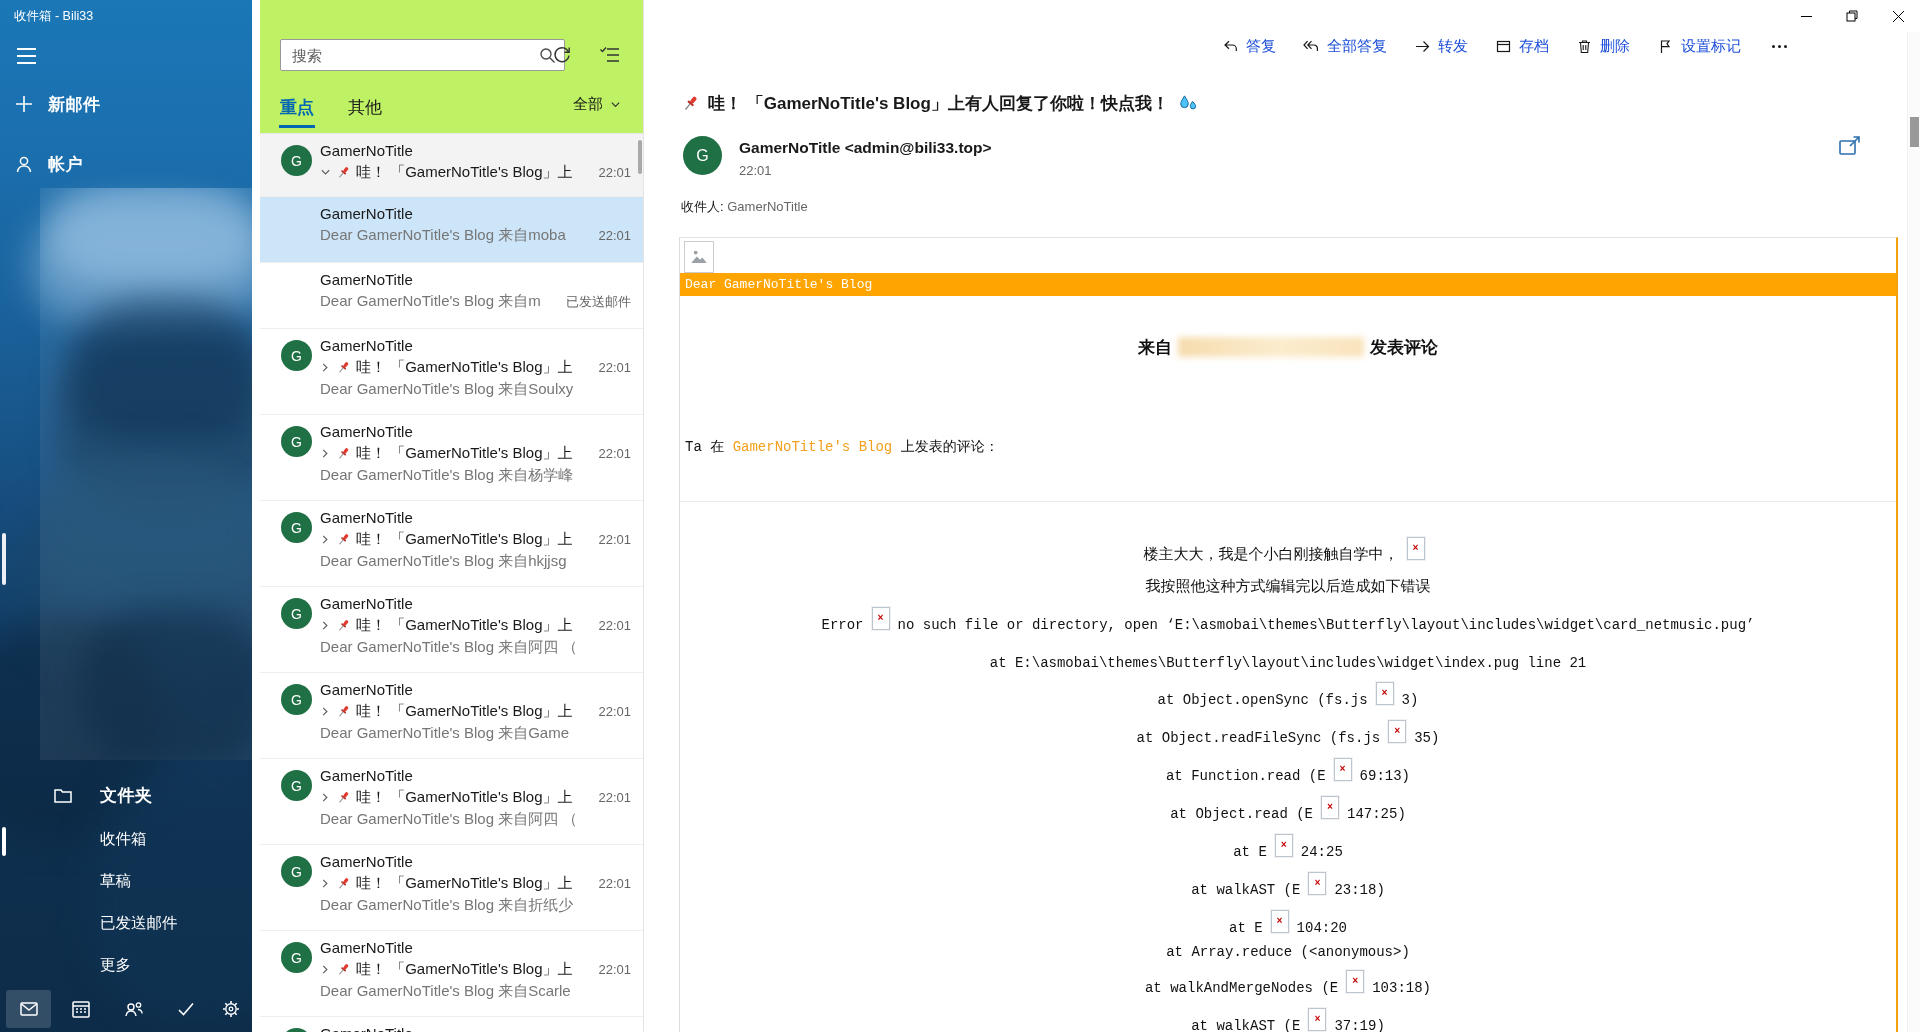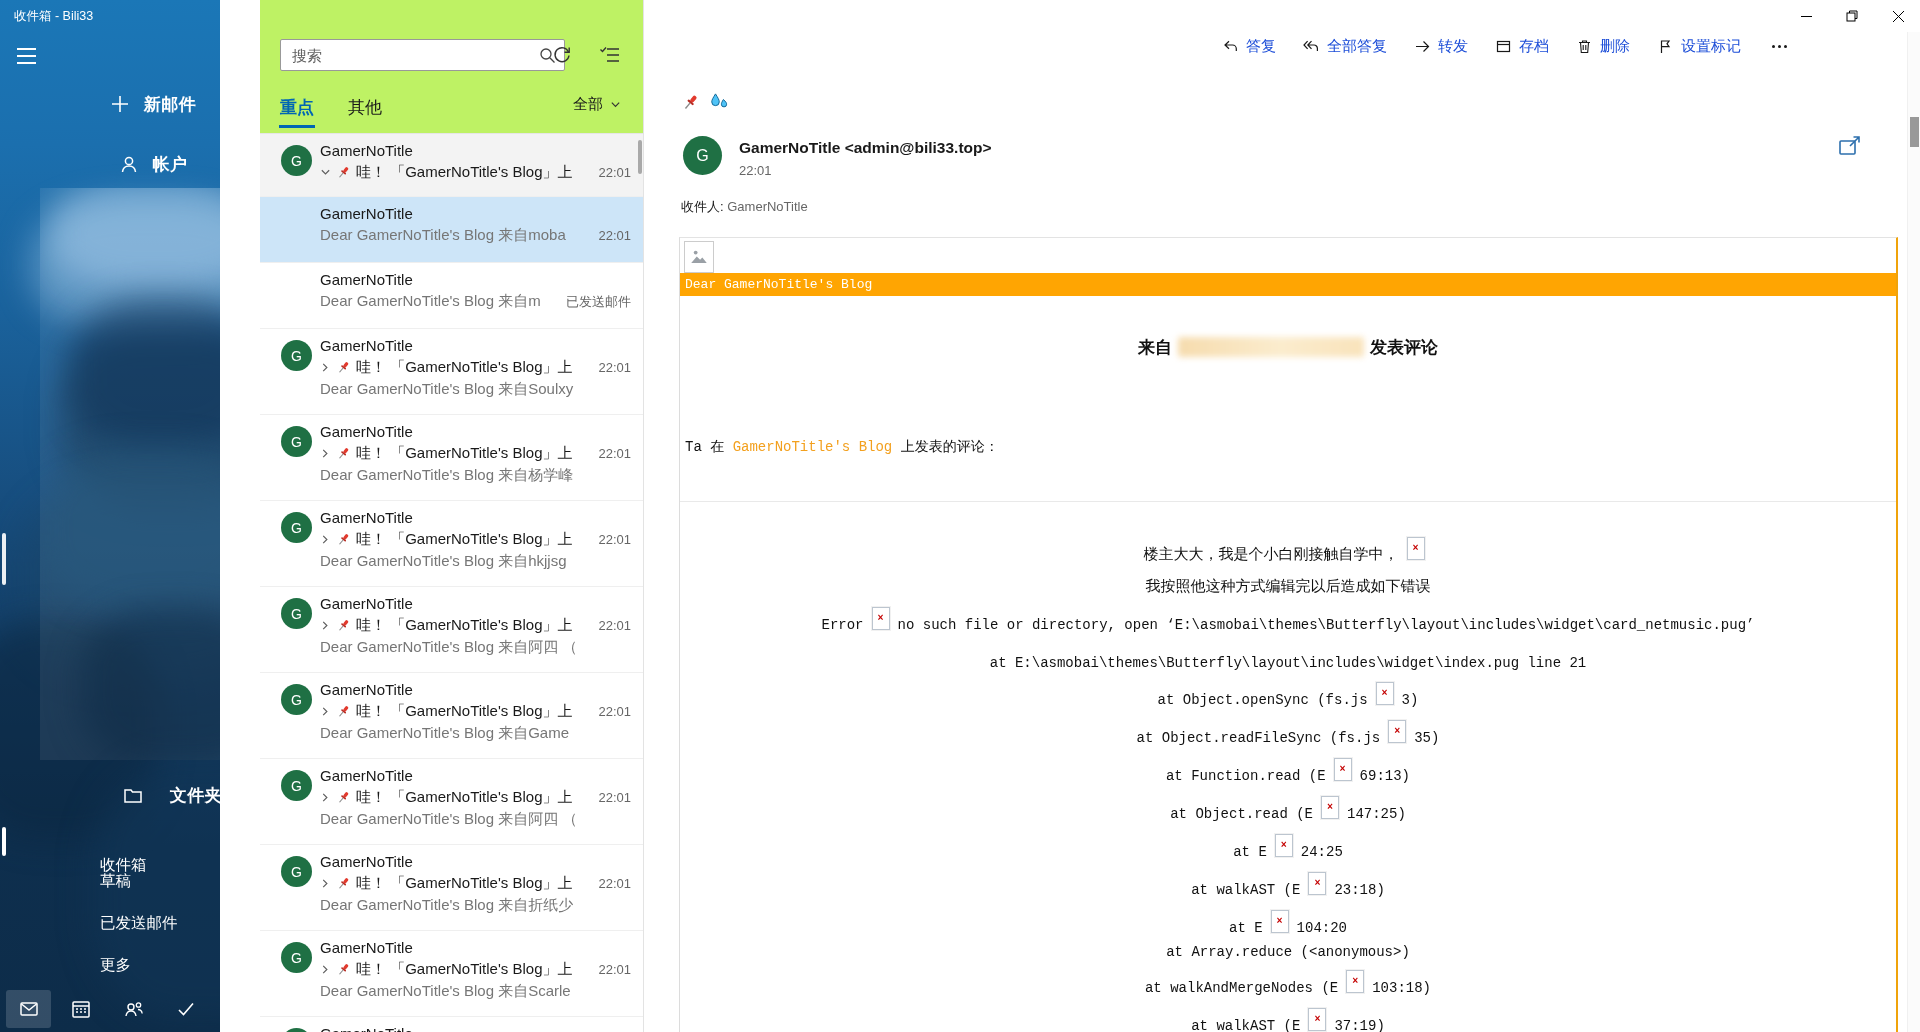--- a/index.html
+++ b/index.html
@@ -2,28 +2,28 @@
 <html><head>
 <meta charset="utf-8">
 <style>
   html,body{margin:0;padding:0;}
   body{width:1920px;height:1032px;overflow:hidden;background:#fff;
        font-family:"Liberation Sans","DejaVu Sans",sans-serif;color:#1a1a1a;
        -webkit-font-smoothing:antialiased;}
   .app{position:relative;width:1920px;height:1032px;}
 
   
-  .sidebar{position:absolute;left:0;top:0;width:220px;height:1032px;overflow:hidden;
+  .sidebar{position:absolute;left:0;top:0;width:252px;height:1032px;overflow:hidden;
     background:linear-gradient(180deg,#1b77b7 0%,#1b6fae 14%,#1a629c 30%,#174e7f 48%,#123a60 66%,#0e2f4e 82%,#0d2c49 100%);}
   .sb-blob{position:absolute;filter:blur(16px);border-radius:40%;}
   .acct-blur{position:absolute;left:40px;top:188px;width:220px;height:572px;background:rgba(255,255,255,0.07);overflow:hidden;}
   .sb-title{position:absolute;left:14px;top:8px;font-size:12.5px;color:#fff;}
   .sb-burger{position:absolute;left:12px;top:40px;width:34px;height:32px;cursor:pointer;}
   .sb-burger span{position:absolute;left:5px;width:19px;height:1.8px;background:#fff;}
-  .sb-row{position:absolute;left:16px;width:260px;height:36px;display:flex;align-items:center;color:#fff;cursor:pointer;justify-content:center;}
+  .sb-row{position:absolute;left:0;width:260px;height:36px;display:flex;align-items:center;color:#fff;cursor:pointer;}
   .sb-row .ic{width:22px;height:22px;margin-left:13px;flex:0 0 22px;}
   .sb-row .lbl{margin-left:13px;font-size:17px;font-weight:bold;letter-spacing:.5px;}
   .sb-sub{position:absolute;left:100px;color:#fff;font-size:15.5px;cursor:pointer;white-space:nowrap;}
   .sb-scrollthumb{position:absolute;left:2px;top:533px;width:4px;height:52px;background:rgba(255,255,255,.92);border-radius:2px;}
   .sb-selbar{position:absolute;left:2px;top:827px;width:4px;height:29px;background:#fff;border-radius:2px;}
   .sb-bottom{position:absolute;left:0;bottom:0;width:260px;height:46px;display:flex;align-items:center;}
   .sb-bicon{width:46px;height:38px;display:flex;align-items:center;justify-content:center;cursor:pointer;border-radius:3px;}
   .sb-bicon.active{background:rgba(255,255,255,.16);}
   .sb-bicon svg{width:22px;height:22px;}
 
@@ -156,21 +156,21 @@
     <div class="sb-scrollthumb"></div>
 
     <div class="sb-row" style="top:777px">
       <svg class="ic" style="margin-left:52px" viewBox="0 0 22 22">
         <path d="M3 6 h6 l1.5 2 H19 v10 H3 z M3 6 v12" stroke="#fff" stroke-width="1.5" fill="none"></path>
       </svg>
       <span class="lbl" style="margin-left:26px">文件夹</span>
     </div>
 
     <div class="sb-selbar"></div>
-    <div class="sb-sub" style="top:855px">收件箱</div>
+    <div class="sb-sub" style="top:829px">收件箱</div>
     <div class="sb-sub" style="top:871px">草稿</div>
     <div class="sb-sub" style="top:913px">已发送邮件</div>
     <div class="sb-sub" style="top:955px">更多</div>
 
     <div class="sb-bottom">
       <div class="sb-bicon active" style="margin-left:6px">
         <svg viewBox="0 0 22 22">
           <rect x="3" y="5" width="16" height="12" rx="1" stroke="#fff" stroke-width="1.5" fill="none"></rect>
           <path d="M3.5 6 L11 12 L18.5 6" stroke="#fff" stroke-width="1.5" fill="none"></path>
         </svg>
@@ -566,20 +566,21 @@
     </div>
 
     <div class="subject">
       <svg width="19" height="19" viewBox="0 0 16 16">
         <g transform="rotate(40 8 8)">
           <rect x="6.3" y="1.2" width="3.4" height="6" rx="1.4" fill="#e23a2e"></rect>
           <rect x="4.9" y="6.9" width="6.2" height="1.8" rx=".9" fill="#b92d24"></rect>
           <path d="M8 8.7 V14.6" stroke="#8a8a8a" stroke-width="1.2"></path>
         </g>
       </svg>
+      <span class="stext">哇！ 「GamerNoTitle's Blog」上有人回复了你啦！快点我！</span>
       <svg width="20" height="20" viewBox="0 0 16 16">
         <path d="M6 1.5 C4.2 4.5 3 6.2 3 7.9 a3 3 0 0 0 6 0 C9 6.2 7.8 4.5 6 1.5 z" fill="#4fc3f7" stroke="#156a99" stroke-width=".8"></path>
         <path d="M12.3 6 C11.2 7.9 10.7 8.8 10.7 9.8 a2.1 2.1 0 0 0 4.2 0 C14.9 8.8 14.4 7.9 12.3 6 z" fill="#4fc3f7" stroke="#156a99" stroke-width=".8"></path>
       </svg>
     </div>
 
     <div class="hdr-avatar">
         <span>G</span>
       </div>
     <div class="hdr-name">GamerNoTitle &lt;admin@bili33.top&gt;</div>

